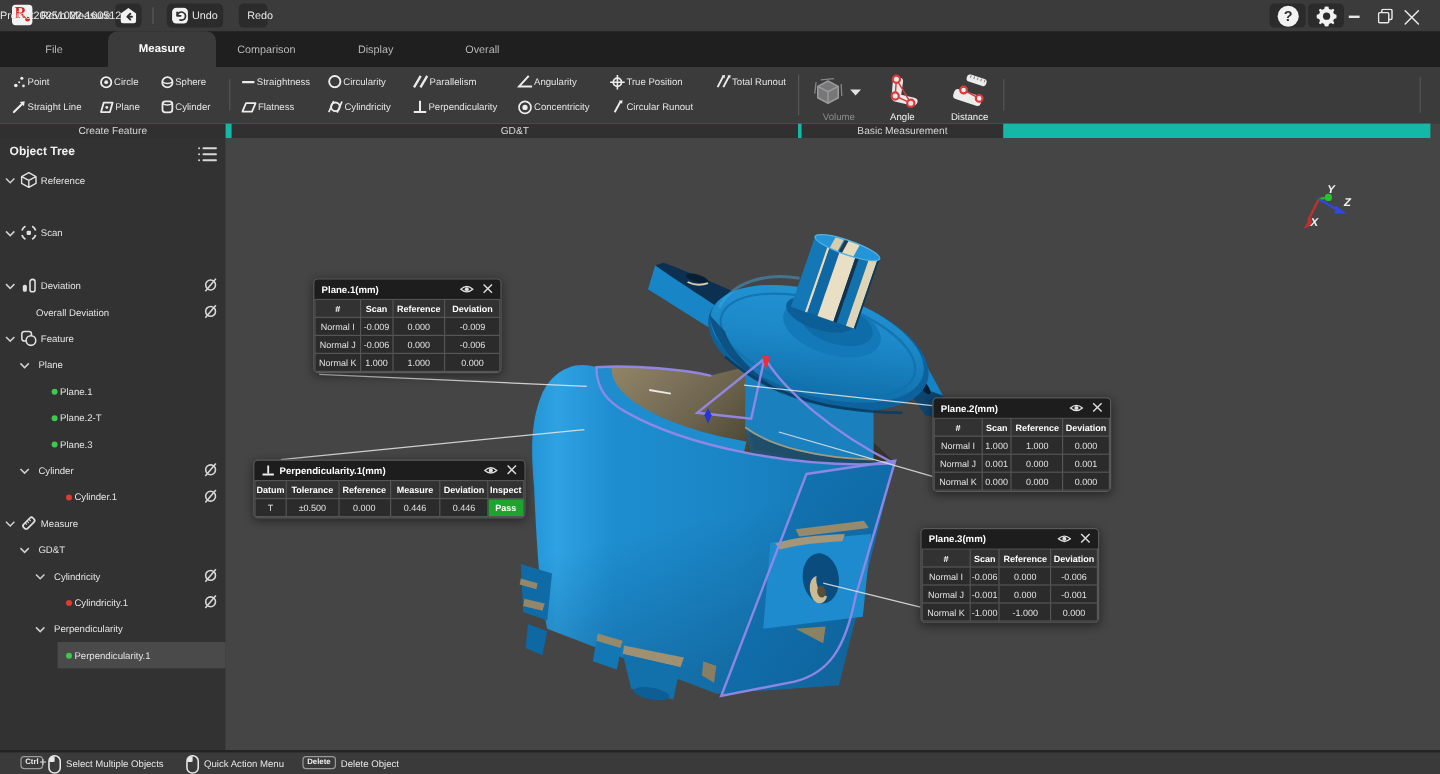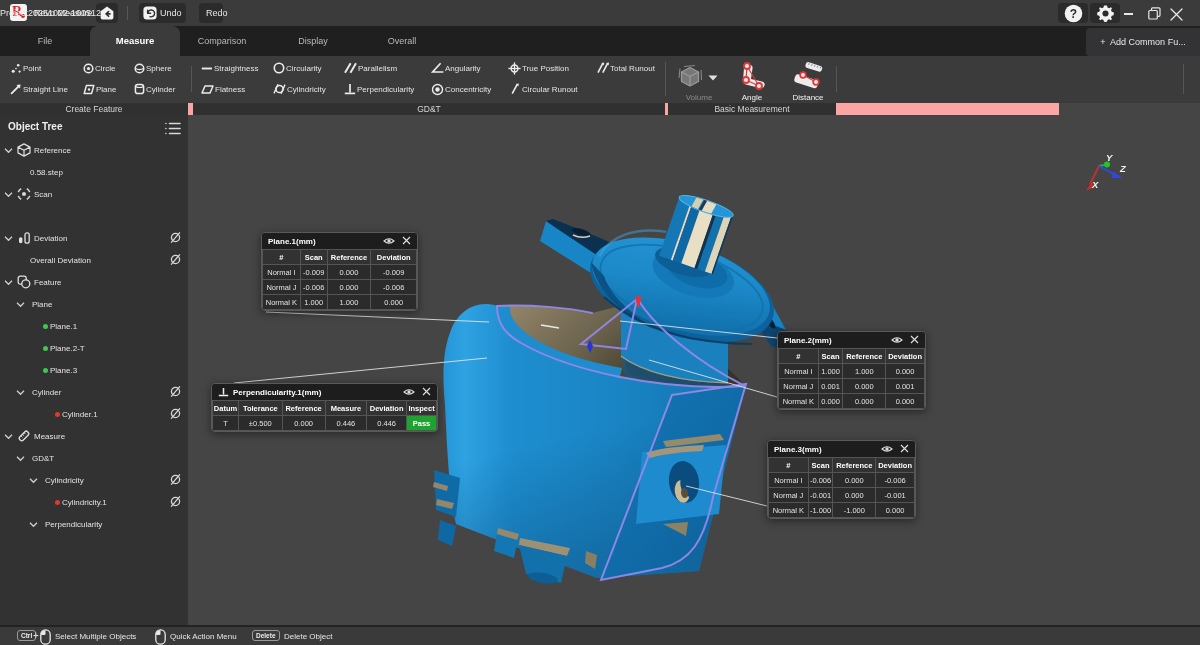--- a/index.html
+++ b/index.html
@@ -19,21 +19,21 @@
   #menubar { position:absolute; left:0; top:26px; width:1200px; height:30px; background:#1f1f20; }
   .mtab { position:absolute; top:0; height:30px; line-height:30px; color:#b9b9b9; font-size:9px; text-align:center; }
   #tab-measure { background:#3b3b3c; border-radius:8px 8px 0 0; color:#fff; font-weight:bold; font-size:9.5px; }
   #addcommon { position:absolute; right:0; top:2px; width:114px; height:28px; background:#333335;
     border-radius:4px 0 0 4px; color:#e8e8e8; font-size:9px; line-height:28px; text-align:center; }
 
   
   #ribbon { position:absolute; left:0; top:56px; width:1200px; height:47px; background:#3b3b3c; }
   .rit { position:absolute; height:14px; display:flex; align-items:center; color:#e4e4e4; font-size:8px; white-space:nowrap; }
   .rit svg { margin-right:1px; }
-  #labelstrip { position:absolute; left:0; top:103px; width:1059px; height:12px; background:#fca5a5; }
+  #labelstrip { position:absolute; left:0; top:103px; width:1192px; height:12px; background:#14b8a6; }
   .glabel { position:absolute; top:0; height:12px; background:#303031; color:#d6d6d6; font-size:8.5px;
     line-height:12px; text-align:center; }
 
   
   #leftpanel { position:absolute; left:0; top:115px; width:188px; height:510px; background:#323233; }
   .trow { position:absolute; left:0; width:188px; height:22px; display:flex; align-items:center;
     color:#e3e3e3; font-size:8px; white-space:nowrap; }
   .chev { display:inline-block; width:9px; height:9px; margin-right:4px; }
   .dot { display:inline-block; width:5px; height:5px; border-radius:50%; margin-right:2px; }
   .eyeoff { position:absolute; right:6px; top:4px; }
@@ -120,21 +120,20 @@
     <svg class="abs" style="left:1170px; top:8px;" width="13" height="13" viewBox="0 0 13 13">
         <path d="M1 1 L12 12 M12 1 L1 12" stroke="#e8e8e8" stroke-width="1.3" stroke-linecap="round"></path>
       </svg>
   </div>
   <div id="menubar">
     <div class="mtab" style="left:20px; width:50px;">File</div>
     <div class="mtab" id="tab-measure" style="left:90px; width:90px;">Measure</div>
     <div class="mtab" style="left:186px; width:72px;">Comparison</div>
     <div class="mtab" style="left:285px; width:56px;">Display</div>
     <div class="mtab" style="left:370px; width:64px;">Overall</div>
-    <div id="addcommon">+&nbsp; Add Common Fu...</div>
   </div>
   <div id="ribbon">
 
     <div class="rit" style="left:11px; top:5px;"><svg width="11" height="11" viewBox="0 0 11 11">
           <circle cx="2.2" cy="8.2" r="1.5" fill="#ececec"></circle>
           <circle cx="7.2" cy="2.2" r="1.3" fill="#ececec"></circle>
           <circle cx="8.6" cy="8.6" r="1.1" fill="#ececec"></circle>
           <circle cx="5" cy="5.6" r="0.8" fill="#ececec"></circle>
         </svg>Point</div>
     <div class="rit" style="left:83px; top:5px;"><svg width="11" height="11" viewBox="0 0 11 11">
@@ -265,23 +264,20 @@
           <line x1="4.5" y1="6.5" x2="15" y2="6.5"></line>
           <line x1="4.5" y1="11.5" x2="15" y2="11.5"></line>
         </g>
       </svg>
 
     <div class="trow" style="top:24px;"><span style="margin-left:4px;" class="chev"><svg width="9" height="9" viewBox="0 0 9 9">
             <path d="M1 2.8 L4.5 6.3 L8 2.8" fill="none" stroke="#cfcfcf" stroke-width="1.3"></path>
           </svg></span><svg width="14" height="14" viewBox="0 0 14 14" style="margin-left:0px;margin-right:3px;">
           <path d="M7 0.9 L13 4.1 L13 9.9 L7 13.1 L1 9.9 L1 4.1 Z M1 4.1 L7 7.3 L13 4.1 M7 7.3 L7 13.1" fill="none" stroke="#e0e0e0" stroke-width="1.2" stroke-linejoin="round"></path>
         </svg>Reference</div>
-    <div class="trow" style="top:46px;">
-        <span style="margin-left:30px;">0.58.step</span>
-      </div>
     <div class="trow" style="top:68px;"><span style="margin-left:4px;" class="chev"><svg width="9" height="9" viewBox="0 0 9 9">
             <path d="M1 2.8 L4.5 6.3 L8 2.8" fill="none" stroke="#cfcfcf" stroke-width="1.3"></path>
           </svg></span><svg width="14" height="14" viewBox="0 0 14 14" style="margin-left:0px;margin-right:3px;">
           <g fill="none" stroke="#e0e0e0" stroke-width="1.5">
             <path d="M4.2 1.6 A6 6 0 0 0 1.3 5.1"></path>
             <path d="M9.8 1.6 A6 6 0 0 1 12.7 5.1"></path>
             <path d="M4.2 12.4 A6 6 0 0 1 1.3 8.9"></path>
             <path d="M9.8 12.4 A6 6 0 0 0 12.7 8.9"></path>
           </g>
           <rect x="5.2" y="5.2" width="3.6" height="3.6" rx="1" fill="#e0e0e0"></rect>
@@ -357,20 +353,25 @@
       </div>
     <div class="trow" style="top:376px;"><span class="dot" style="margin-left:55px; background:#e03a2f;"></span>Cylindricity.1<span class="eyeoff"><svg width="13" height="13" viewBox="0 0 13 13">
             <circle cx="6.5" cy="6.5" r="4.1" fill="none" stroke="#d8d8d8" stroke-width="1.3"></circle>
             <line x1="10.9" y1="1.3" x2="2.1" y2="11.7" stroke="#d8d8d8" stroke-width="1.3"></line>
           </svg></span></div>
     <div class="trow" style="top:398px;">
         <span style="margin-left:29px;" class="chev"><svg width="9" height="9" viewBox="0 0 9 9">
             <path d="M1 2.8 L4.5 6.3 L8 2.8" fill="none" stroke="#cfcfcf" stroke-width="1.3"></path>
           </svg></span>
         <span style="margin-left:3px;">Perpendicularity</span>
+      </div>
+    <div class="trow" style="top:420px;">
+        <div class="abs" style="left:48px; top:0; width:140px; height:22px; background:#4a4a4b;"></div>
+        <span class="dot" style="margin-left:55px; background:#3ec94e; position:relative;"></span>
+        <span style="position:relative;">Perpendicularity.1</span>
       </div>
   </div>
   <div id="viewport">
   <svg width="1012" height="510" viewBox="188 115 1012 510">
     <defs>
       <linearGradient id="bodyg" x1="0" y1="0" x2="1" y2="0">
         <stop offset="0" stop-color="#2496d8"></stop>
             <stop offset="0.07" stop-color="#2fa2e2"></stop>
         <stop offset="0.22" stop-color="#1e8ed0"></stop>
             <stop offset="0.55" stop-color="#1a85c5"></stop>

